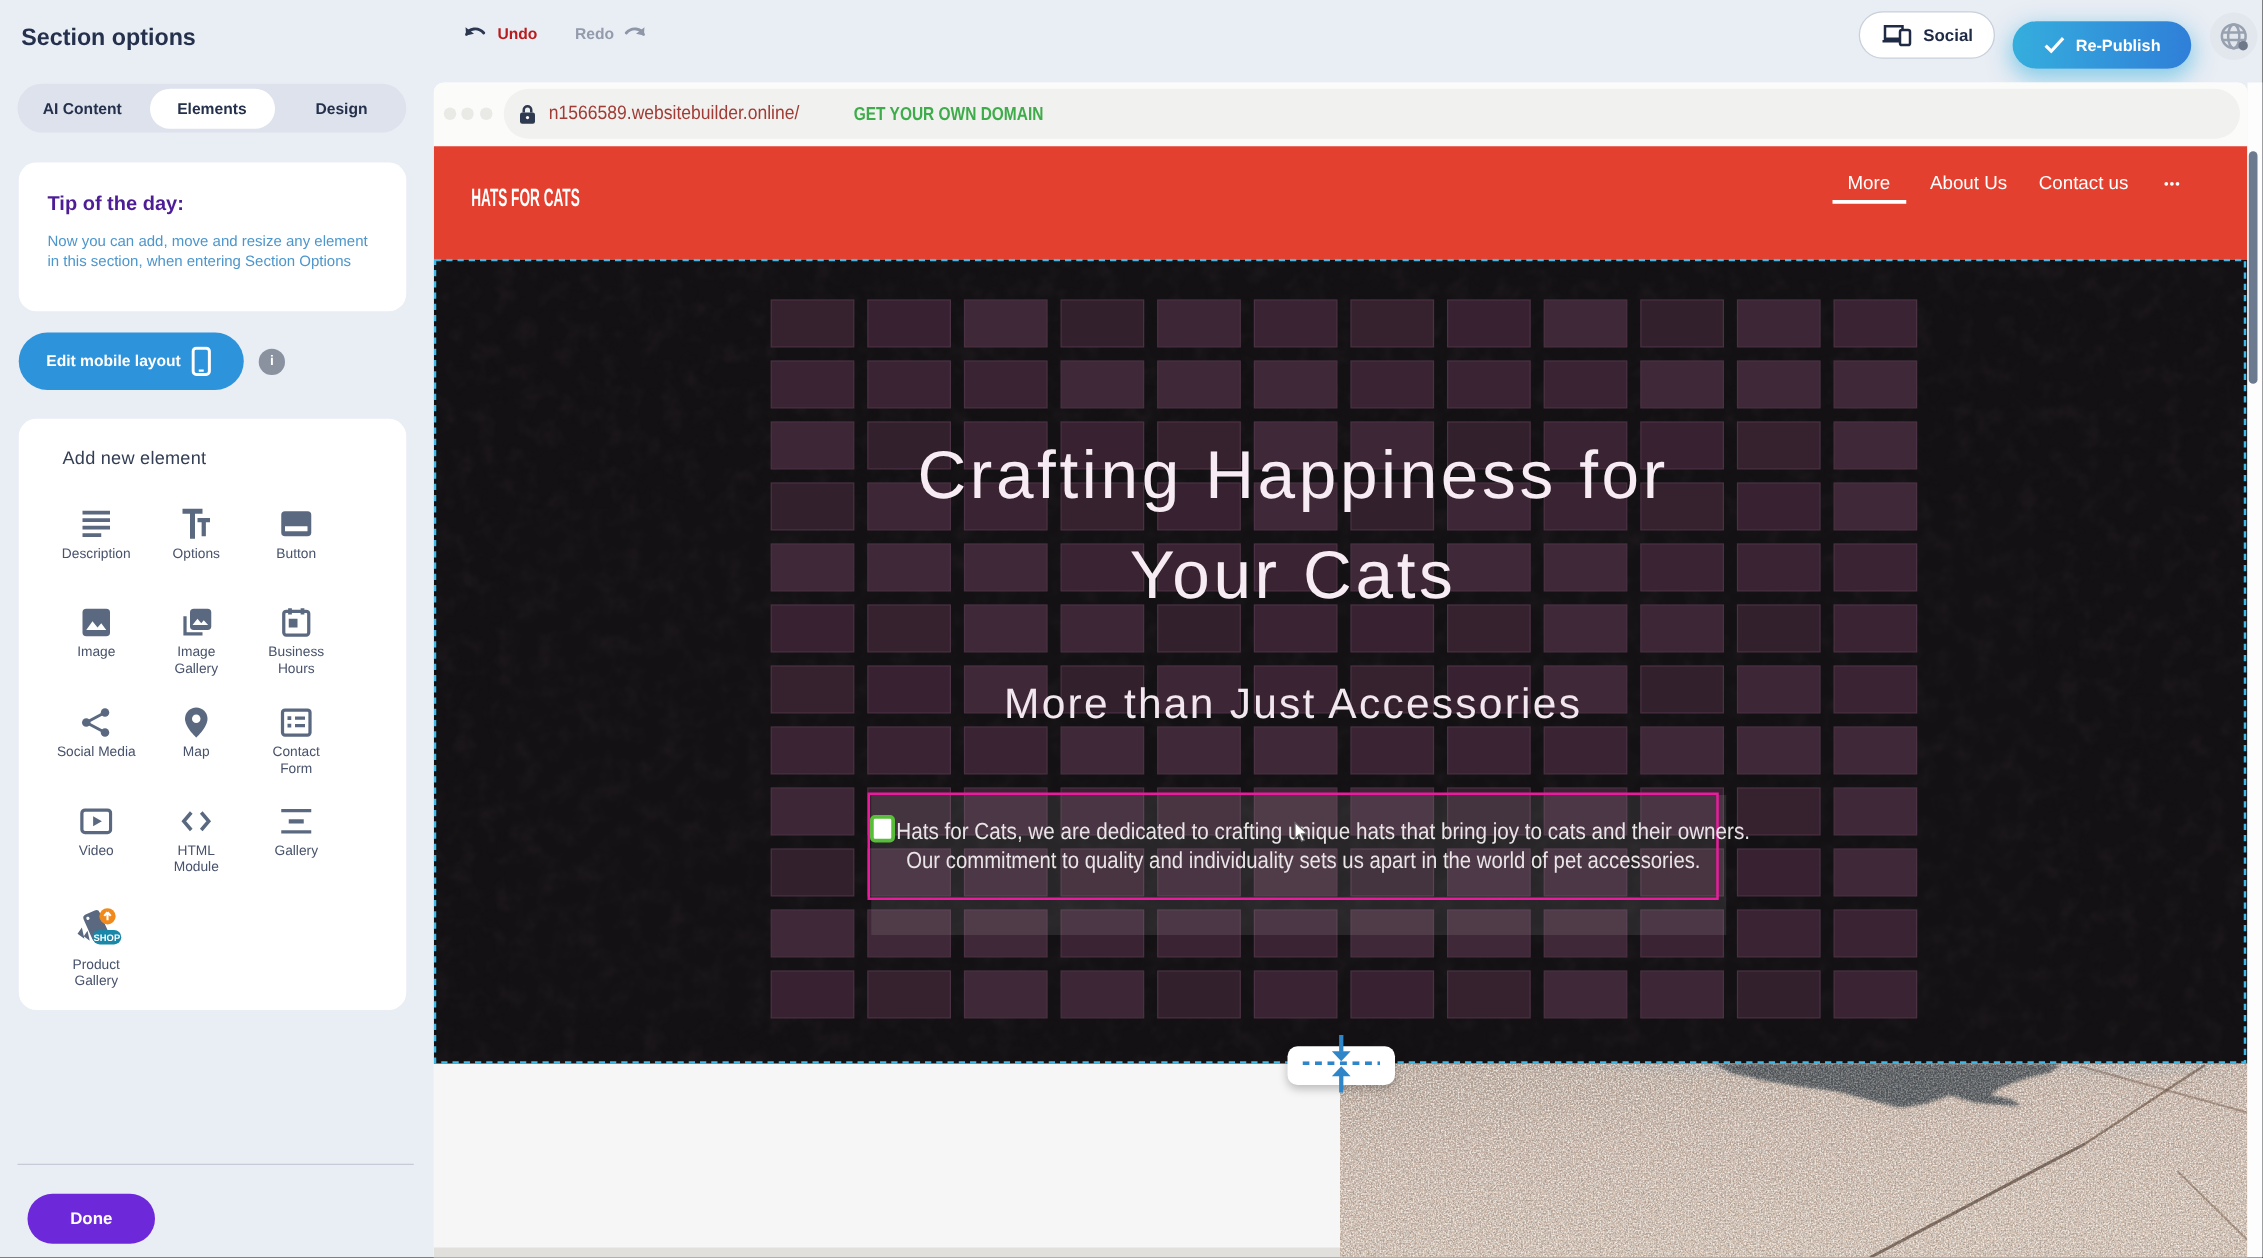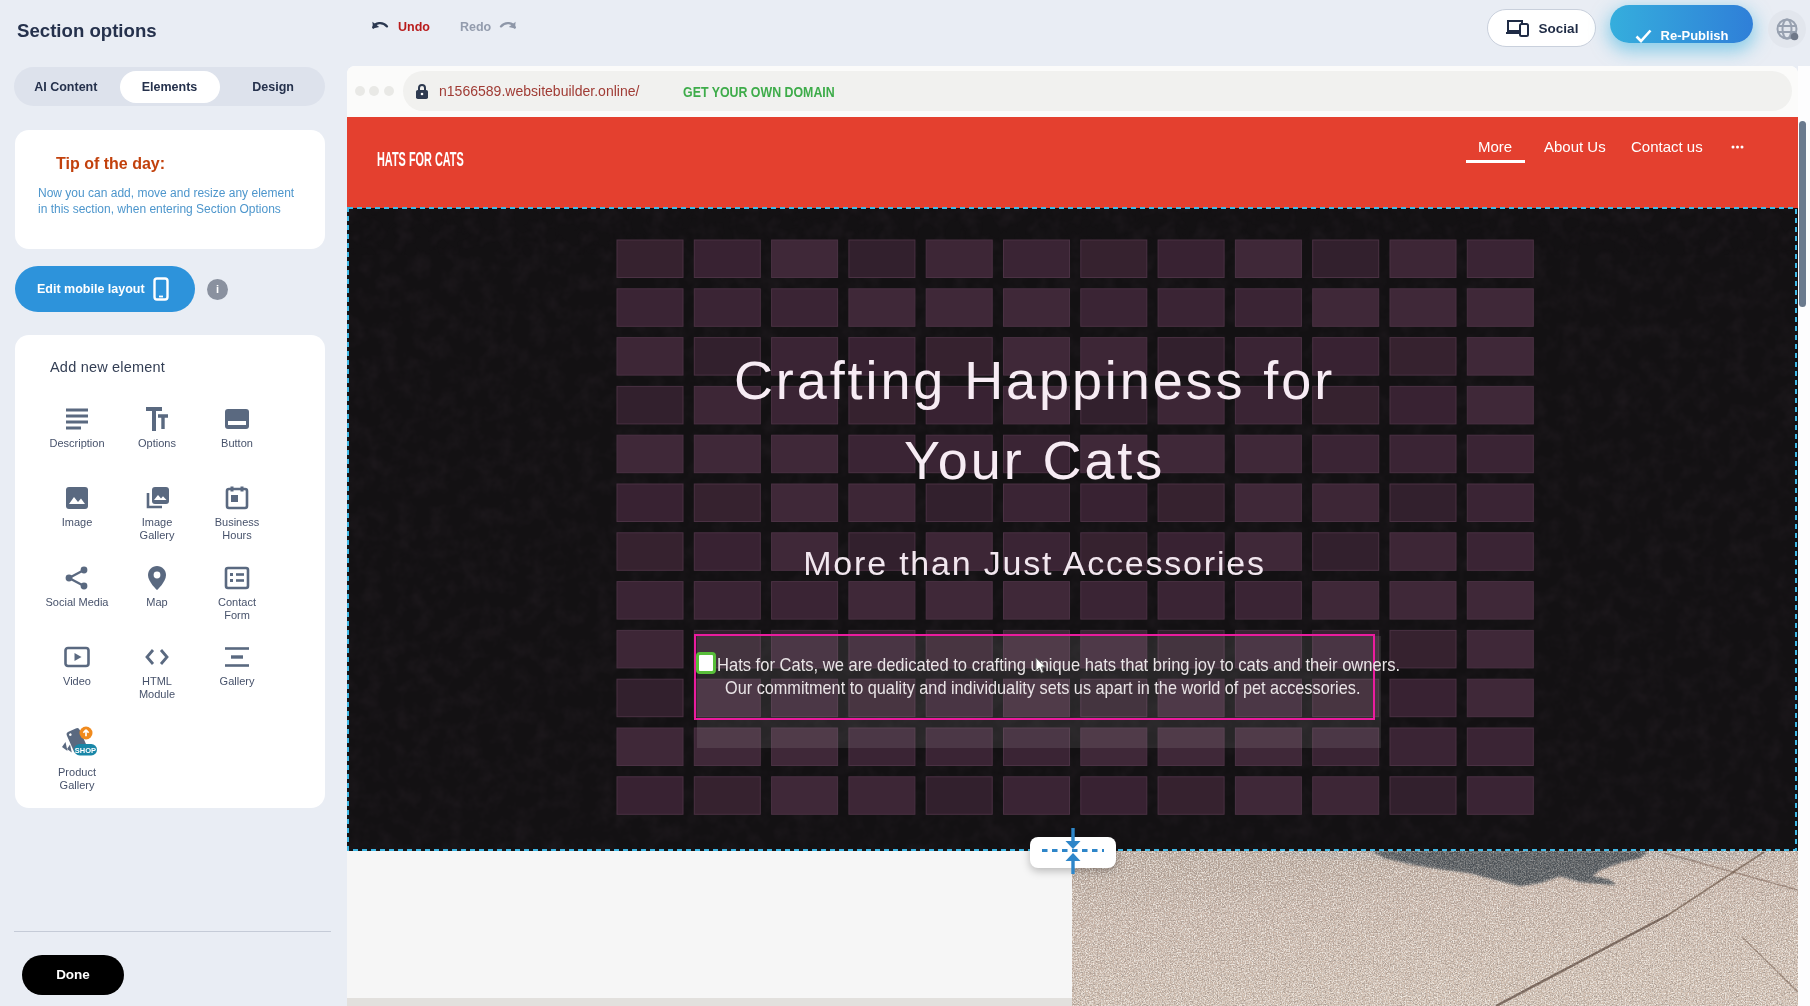--- a/index.html
+++ b/index.html
@@ -8,42 +8,42 @@
 .abs { position:absolute; }
 
 
 .sec-title { left:17px; top:20px; font-size:19px; font-weight:bold; color:#25314C; transform:scaleX(0.98); transform-origin:left; }
 .undo-wrap { left:370px; top:18px; display:flex; align-items:center; }
 .undo-txt { font-size:12.5px; font-weight:bold; color:#b91c1c; margin-left:7px; }
 .redo-txt { font-size:12.5px; font-weight:bold; color:#939CAD; margin-left:30px; margin-right:6px; }
 
 .btn-preview { left:1487px; top:9px; width:109px; height:38px; background:#fff; border:1.5px solid #C9D0DC; border-radius:19px; display:flex; align-items:center; justify-content:center; }
 .btn-preview span { font-size:13.5px; font-weight:bold; color:#1F2B45; margin-left:8px; }
-.btn-repub { left:1610px; top:5px; width:143px; height:38px; border-radius:19px;
-  background:linear-gradient(90deg,#35AEDD,#2F7FD8); display:flex; align-items:flex-end; justify-content:center;
+.btn-repub { left:1610px; top:17px; width:143px; height:38px; border-radius:19px;
+  background:linear-gradient(90deg,#35AEDD,#2F7FD8); display:flex; align-items:center; justify-content:center;
   box-shadow:0 6px 18px 2px rgba(53,176,223,.55); }
 .btn-repub span { font-size:13px; font-weight:bold; color:#fff; margin-left:9px; }
 .globe { left:1768px; top:10px; width:38px; height:38px; border-radius:50%; background:#E2E6ED; display:flex; align-items:center; justify-content:center; }
 
 
 .tabs { left:14px; top:67px; width:311px; height:39px; background:#DDE2EC; border-radius:20px; display:flex; align-items:center; }
 .tab { flex:1; text-align:center; font-size:12.5px; font-weight:bold; color:#25314C; }
 .tab-active { position:absolute; left:106px; top:3.5px; width:100px; height:32px; background:#fff; border-radius:16px; }
 .tipcard { left:15px; top:130px; width:310px; height:119px; background:#fff; border-radius:14px; }
-.tiphead { left:56px; top:155px; font-size:16px; font-weight:bold; color:#c2410c; }
+.tiphead { left:38px; top:155px; font-size:16px; font-weight:bold; color:#4c1d95; }
 .tipbody { left:38px; top:185px; font-size:12px; color:#4D96CC; line-height:16px; }
 .editbtn { left:15px; top:266px; width:180px; height:46px; background:#2D93DB; border-radius:23px; display:flex; align-items:center; }
 .editbtn span { font-size:12.5px; font-weight:bold; color:#fff; margin-left:22px; }
 .infoc { left:207px; top:279px; width:21px; height:21px; border-radius:50%; background:#8A919F; color:#fff; font-size:11px; font-weight:bold; text-align:center; line-height:21px; }
 .addcard { left:15px; top:335px; width:310px; height:473px; background:#fff; border-radius:14px; }
 .addtitle { left:50px; top:359px; font-size:14.5px; font-weight:normal; color:#333E54; letter-spacing:0.2px; }
 .cell { position:absolute; width:80px; text-align:center; }
 .cell .lbl { font-size:11px; color:#47526B; line-height:13px; margin-top:5px; }
 .sidediv { left:14px; top:931px; width:317px; height:1px; background:#C5CBD7; }
-.donebtn { left:22px; top:955px; width:102px; height:40px; background:#000000; border-radius:20px; color:#fff; font-size:13.5px; font-weight:bold; text-align:center; line-height:40px; }
+.donebtn { left:22px; top:955px; width:102px; height:40px; background:#6d28d9; border-radius:20px; color:#fff; font-size:13.5px; font-weight:bold; text-align:center; line-height:40px; }
 
 
 .canvas { left:347px; top:66px; width:1451px; height:940px; background:#fff; border-radius:8px 8px 0 0; overflow:hidden; }
 .chrome { position:absolute; left:0; top:0; width:100%; height:51px; background:#FBFBFA; }
 .dot { position:absolute; top:86px; width:10px; height:10px; border-radius:50%; background:#E9E9E6; }
 .urlpill { position:absolute; left:56px; top:5px; width:1389px; height:40px; background:#F1F1EF; border-radius:20px; display:flex; align-items:center; }
 .urltxt { font-size:15.5px; color:#A03C35; white-space:nowrap; }
 .urlget { font-size:15px; font-weight:bold; color:#3EAC4A; white-space:nowrap; }
 .siteheader { position:absolute; left:0; top:51px; width:100%; height:91px; background:#E4402F; }
 .logo { position:absolute; left:30px; top:31px; color:#fff; font-size:20px; font-weight:bold; letter-spacing:0px; transform:scaleX(0.545); transform-origin:left; white-space:nowrap; }

